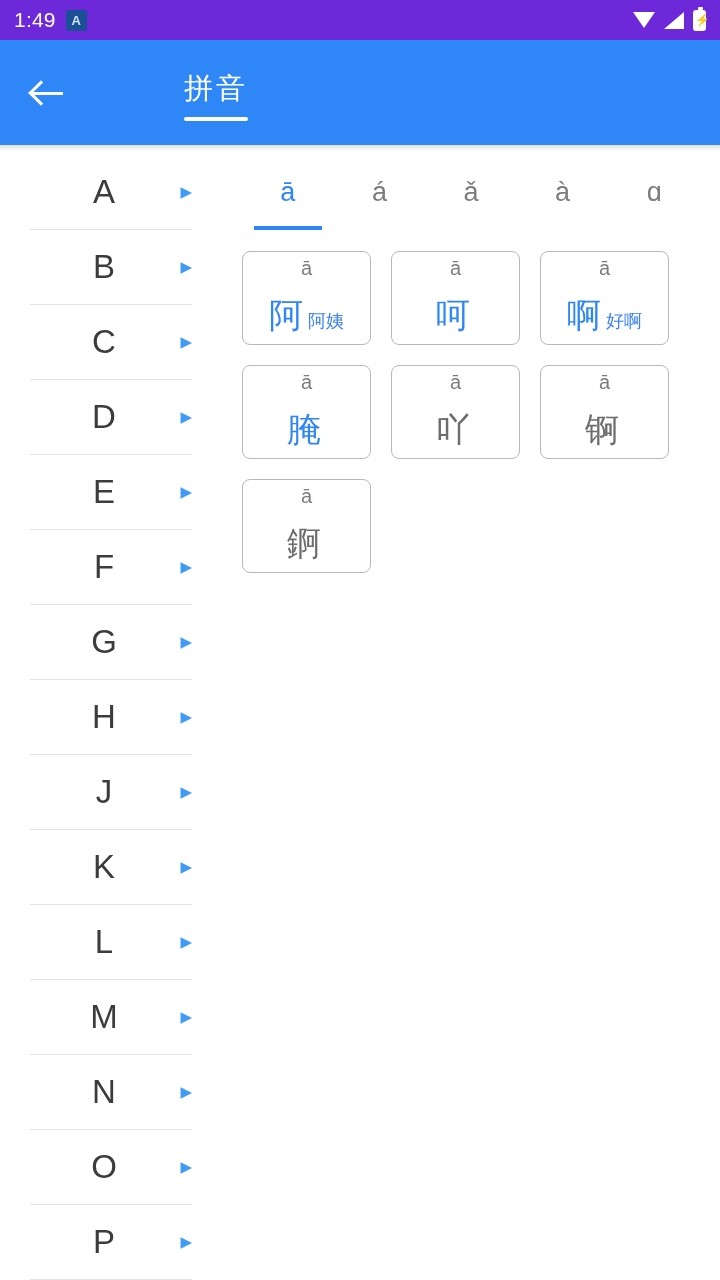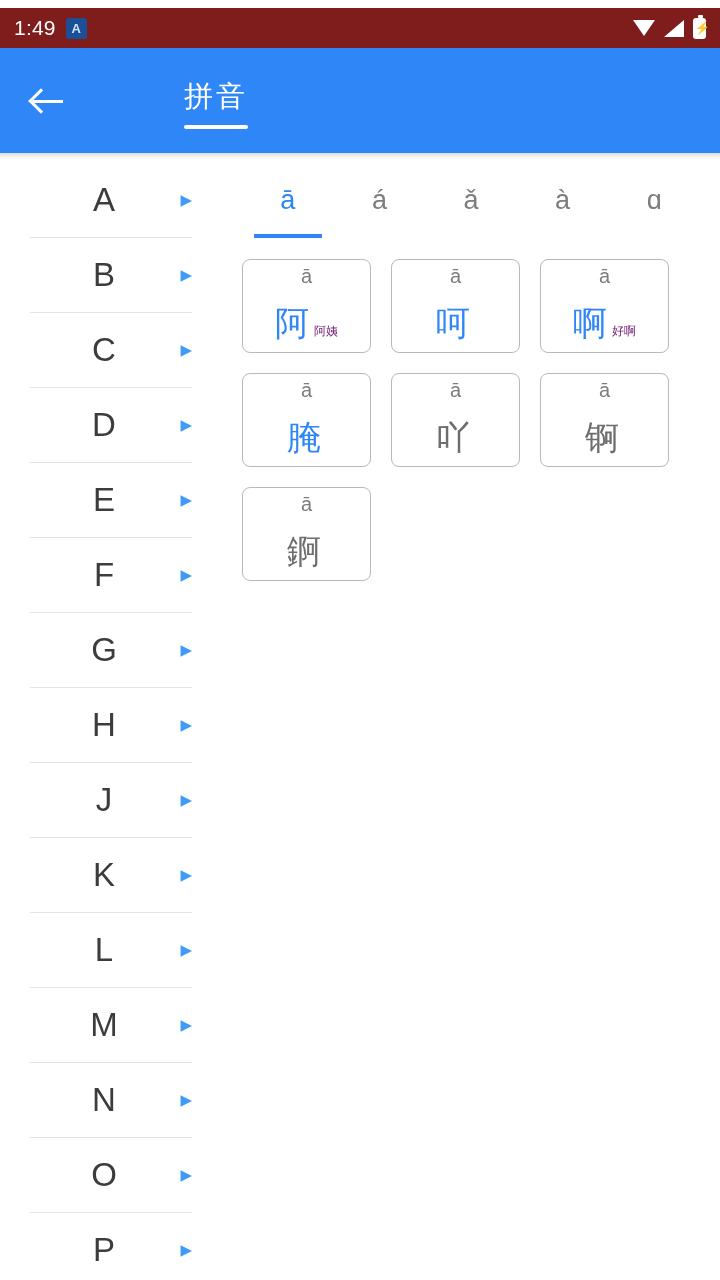--- a/index.html
+++ b/index.html
@@ -5,27 +5,26 @@
   * { box-sizing: border-box; margin: 0; padding: 0; }
   html, body {
     width: 720px; height: 1280px;
     background: #ffffff;
     font-family: "Liberation Sans", sans-serif;
     overflow: hidden;
   }
   
   .status-bar {
     height: 40px;
-    background: #7f1d1d;
+    background: #6d28d9;
     color: #ffffff;
     display: flex;
     align-items: center;
     padding: 0 14px;
     font-size: 20px;
-    margin-top: 8px;
   }
   .status-clock { font-size: 21px; letter-spacing: .2px; }
   .status-left-icons { display: flex; align-items: center; margin-left: 10px; }
   .appicon {
     width: 21px; height: 21px;
     background: #1b4f96;
     border-radius: 3px;
     color: #cfe3ff;
     font-size: 13px;
     display: flex; align-items: center; justify-content: center;
@@ -208,22 +207,22 @@
     justify-content: center;
     gap: 5px;
   }
   .char-cell .glyph {
     font-size: 34px;
     color: #2f86f7;
     line-height: 1;
   }
   .char-cell .glyph.gray { color: #6d6d6d; }
   .char-cell .word {
-    font-size: 12px;
-    color: #701a75;
+    font-size: 18px;
+    color: #3b82f6;
     line-height: 1;
   }
 </style>
 </head>
 <body>
 
 <div class="status-bar">
   <span class="status-clock">1:49</span>
   <span class="status-left-icons">
     <span class="appicon">A</span>

